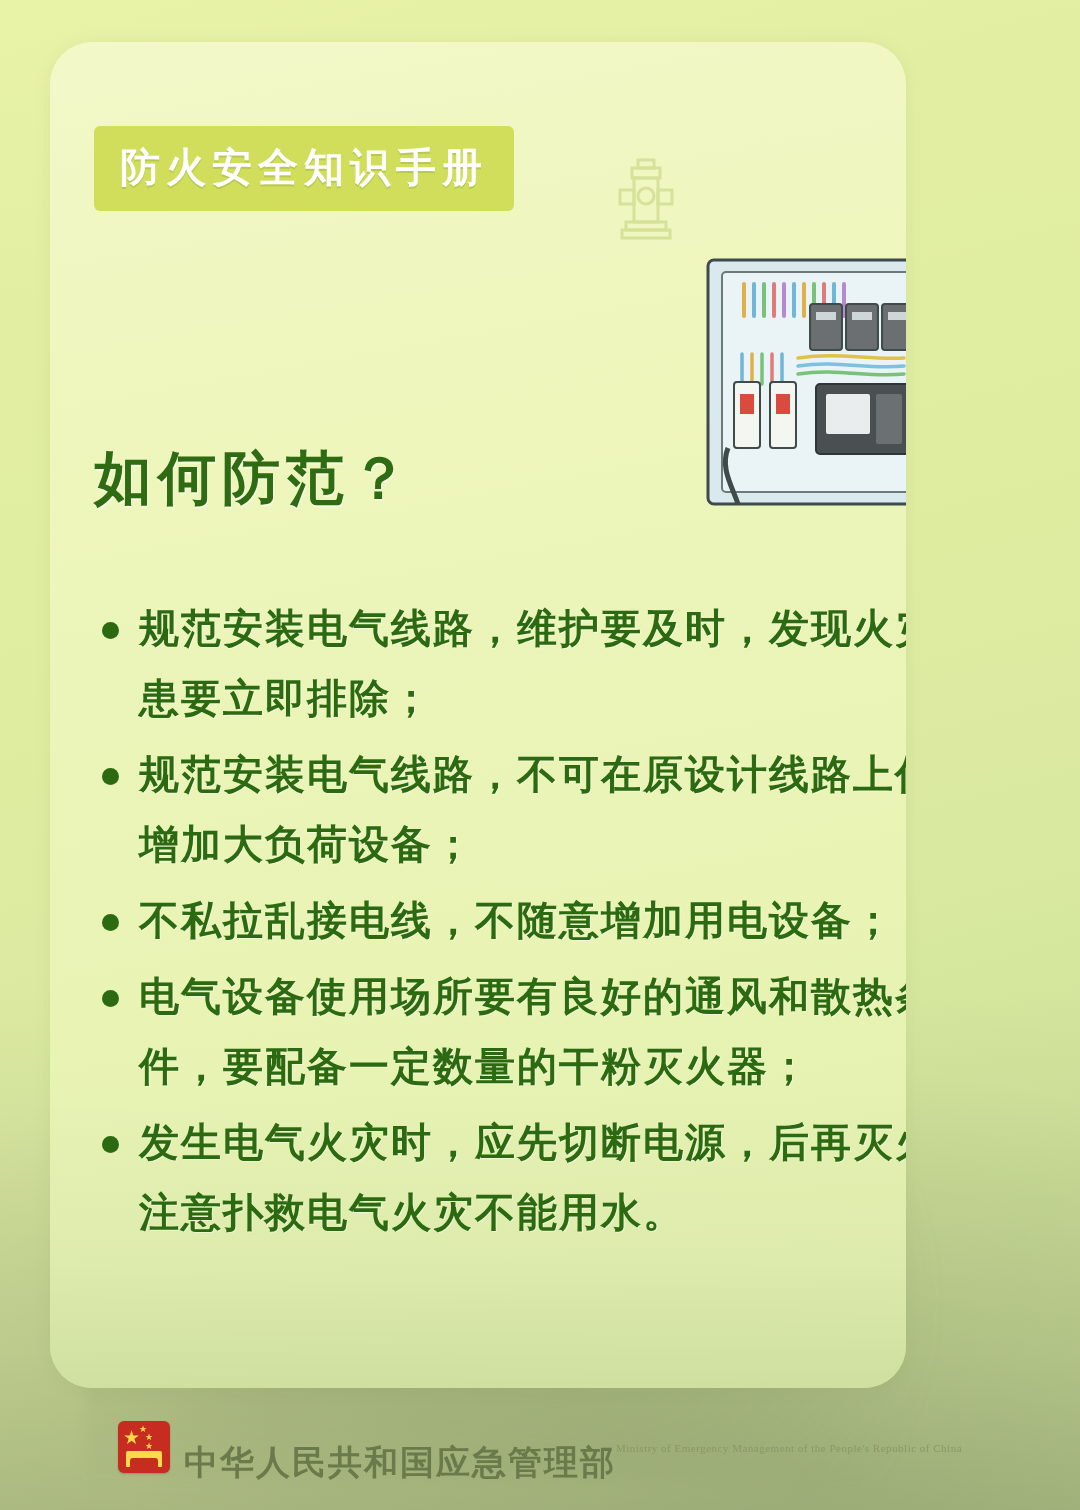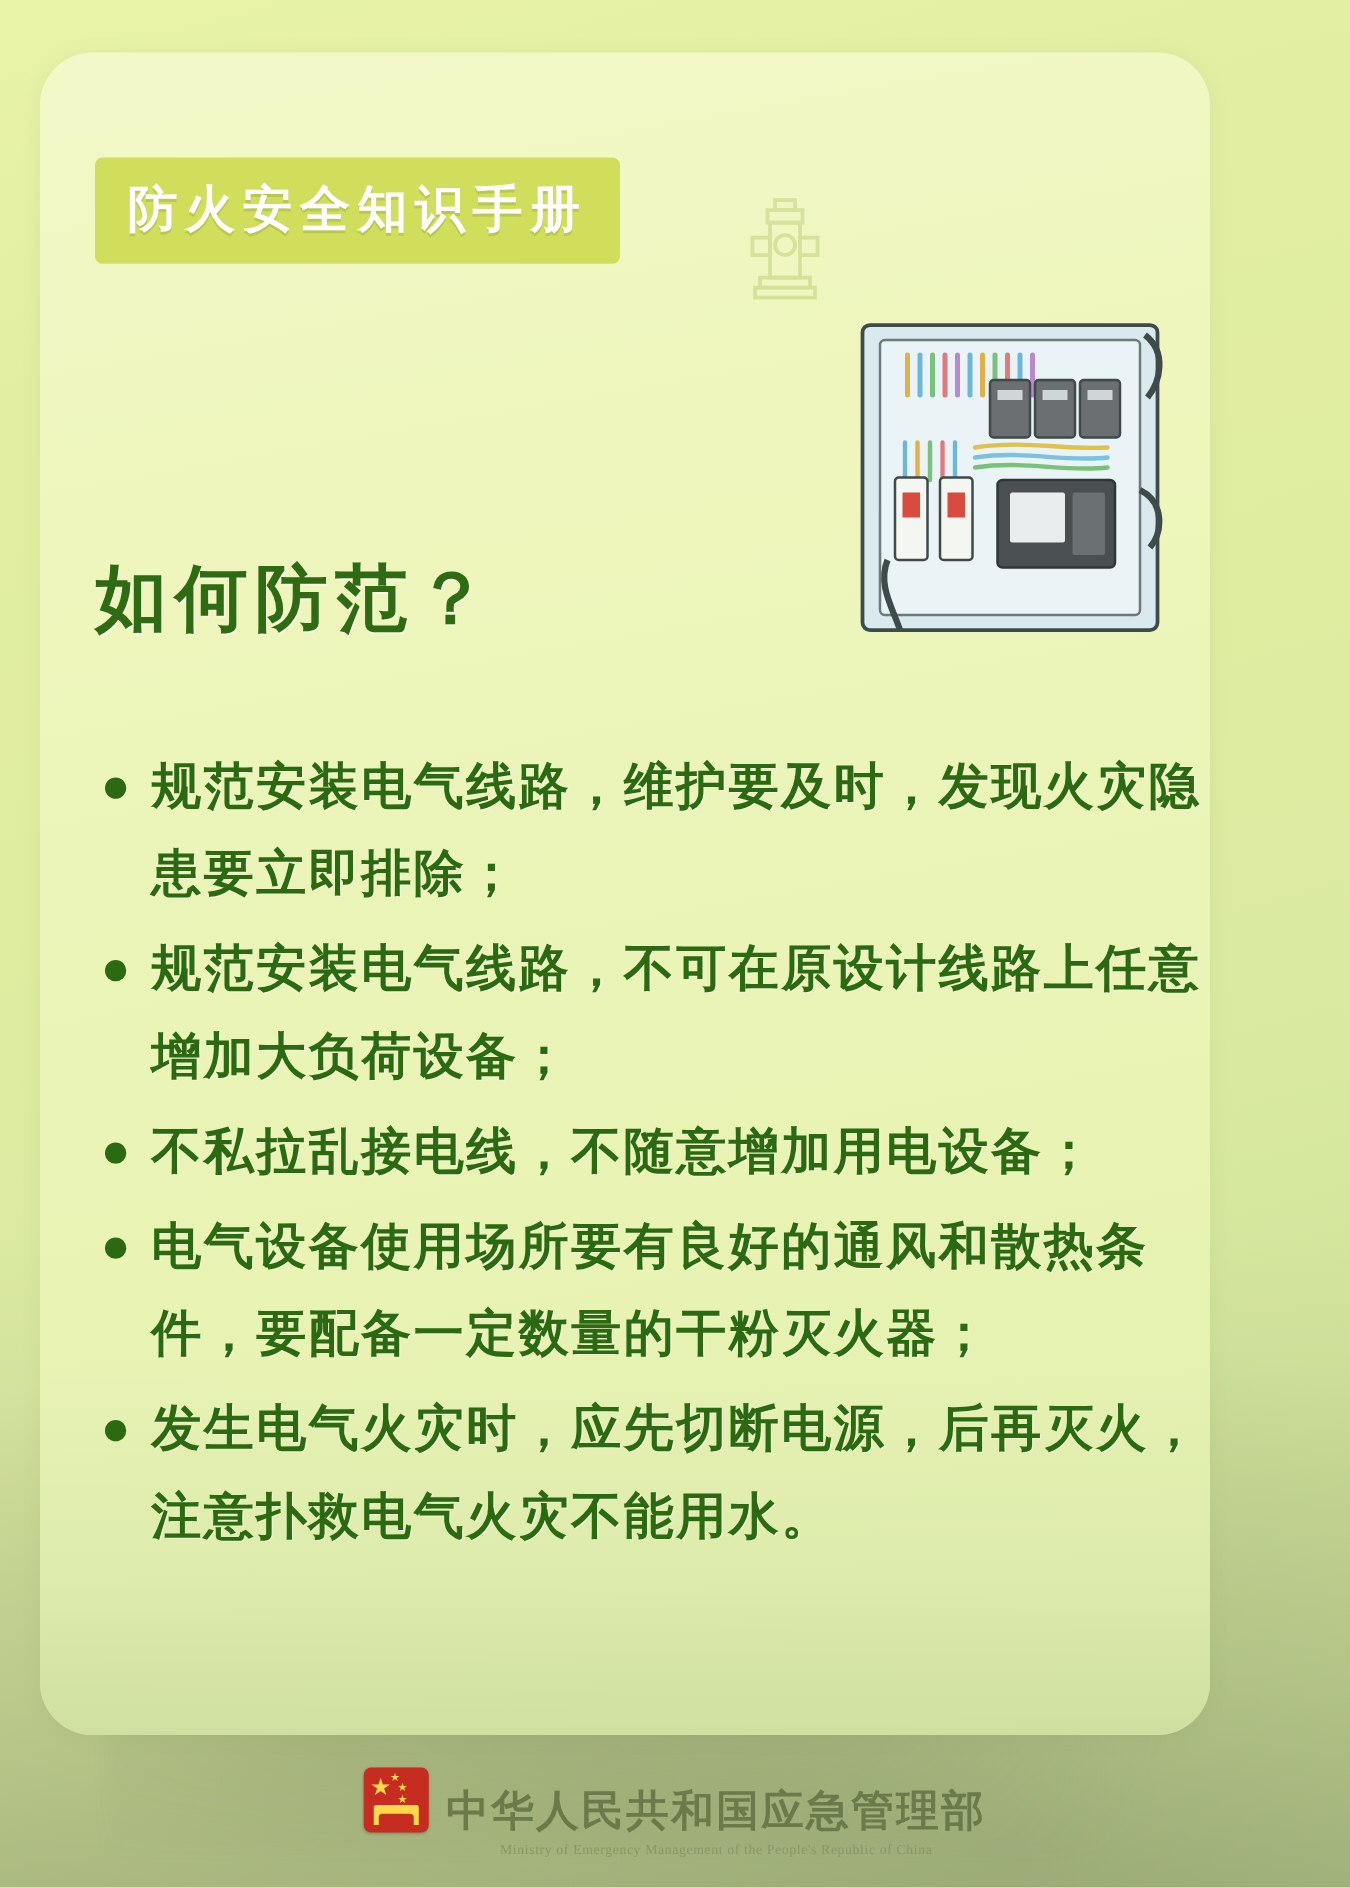--- a/index.html
+++ b/index.html
@@ -42,22 +42,22 @@
     color: rgba(120,140,90,0.16);
     font-weight: 700;
     font-family: "Liberation Serif", serif;
     user-select: none;
     pointer-events: none;
   }
 
   
   .card {
     position: absolute;
-    left: 32px; top: 42px;
-    width: 936px; height: 1346px;
+    left: 50px; top: 42px;
+    width: 856px; height: 1346px;
     border-radius: 42px;
     background: linear-gradient(170deg, #f2f8c8 0%, #eef6bd 25%, #eaf4b6 55%, #e6f2b2 78%, #e2efae 100%);
     box-shadow: 0 2px 16px rgba(120,140,80,0.10);
     overflow: hidden;
   }
   .card:before {
     content:"";
     position:absolute; left:0; right:0; bottom:0; height: 300px;
     background: linear-gradient(to bottom, rgba(226,239,174,0) 0%, rgba(214,230,168,0.55) 60%, rgba(200,218,155,0.75) 100%);
     pointer-events:none;
@@ -178,21 +178,21 @@
   .emblem .gate {
     position: absolute; left: 8px; bottom: 6px;
     width: 36px; height: 16px;
     background: #ffd94a;
     border-radius: 2px 2px 0 0;
   }
   .emblem .gate:after {
     content:""; position:absolute; left:4px; bottom:0; width:28px; height:9px;
     background:#c62c20; border-radius: 3px 3px 0 0;
   }
-  .footer-texts { display: flex; flex-direction: column; margin-top: 32px; }
+  .footer-texts { display: flex; flex-direction: row; margin-top: 32px; }
   .footer-cn {
     font-family: "Liberation Serif", serif;
     font-weight: 700;
     font-size: 34px;
     letter-spacing: 2px;
     color: #6b7a4a;
   }
   .footer-en {
     font-family: "Liberation Serif", serif;
     font-size: 11px;

